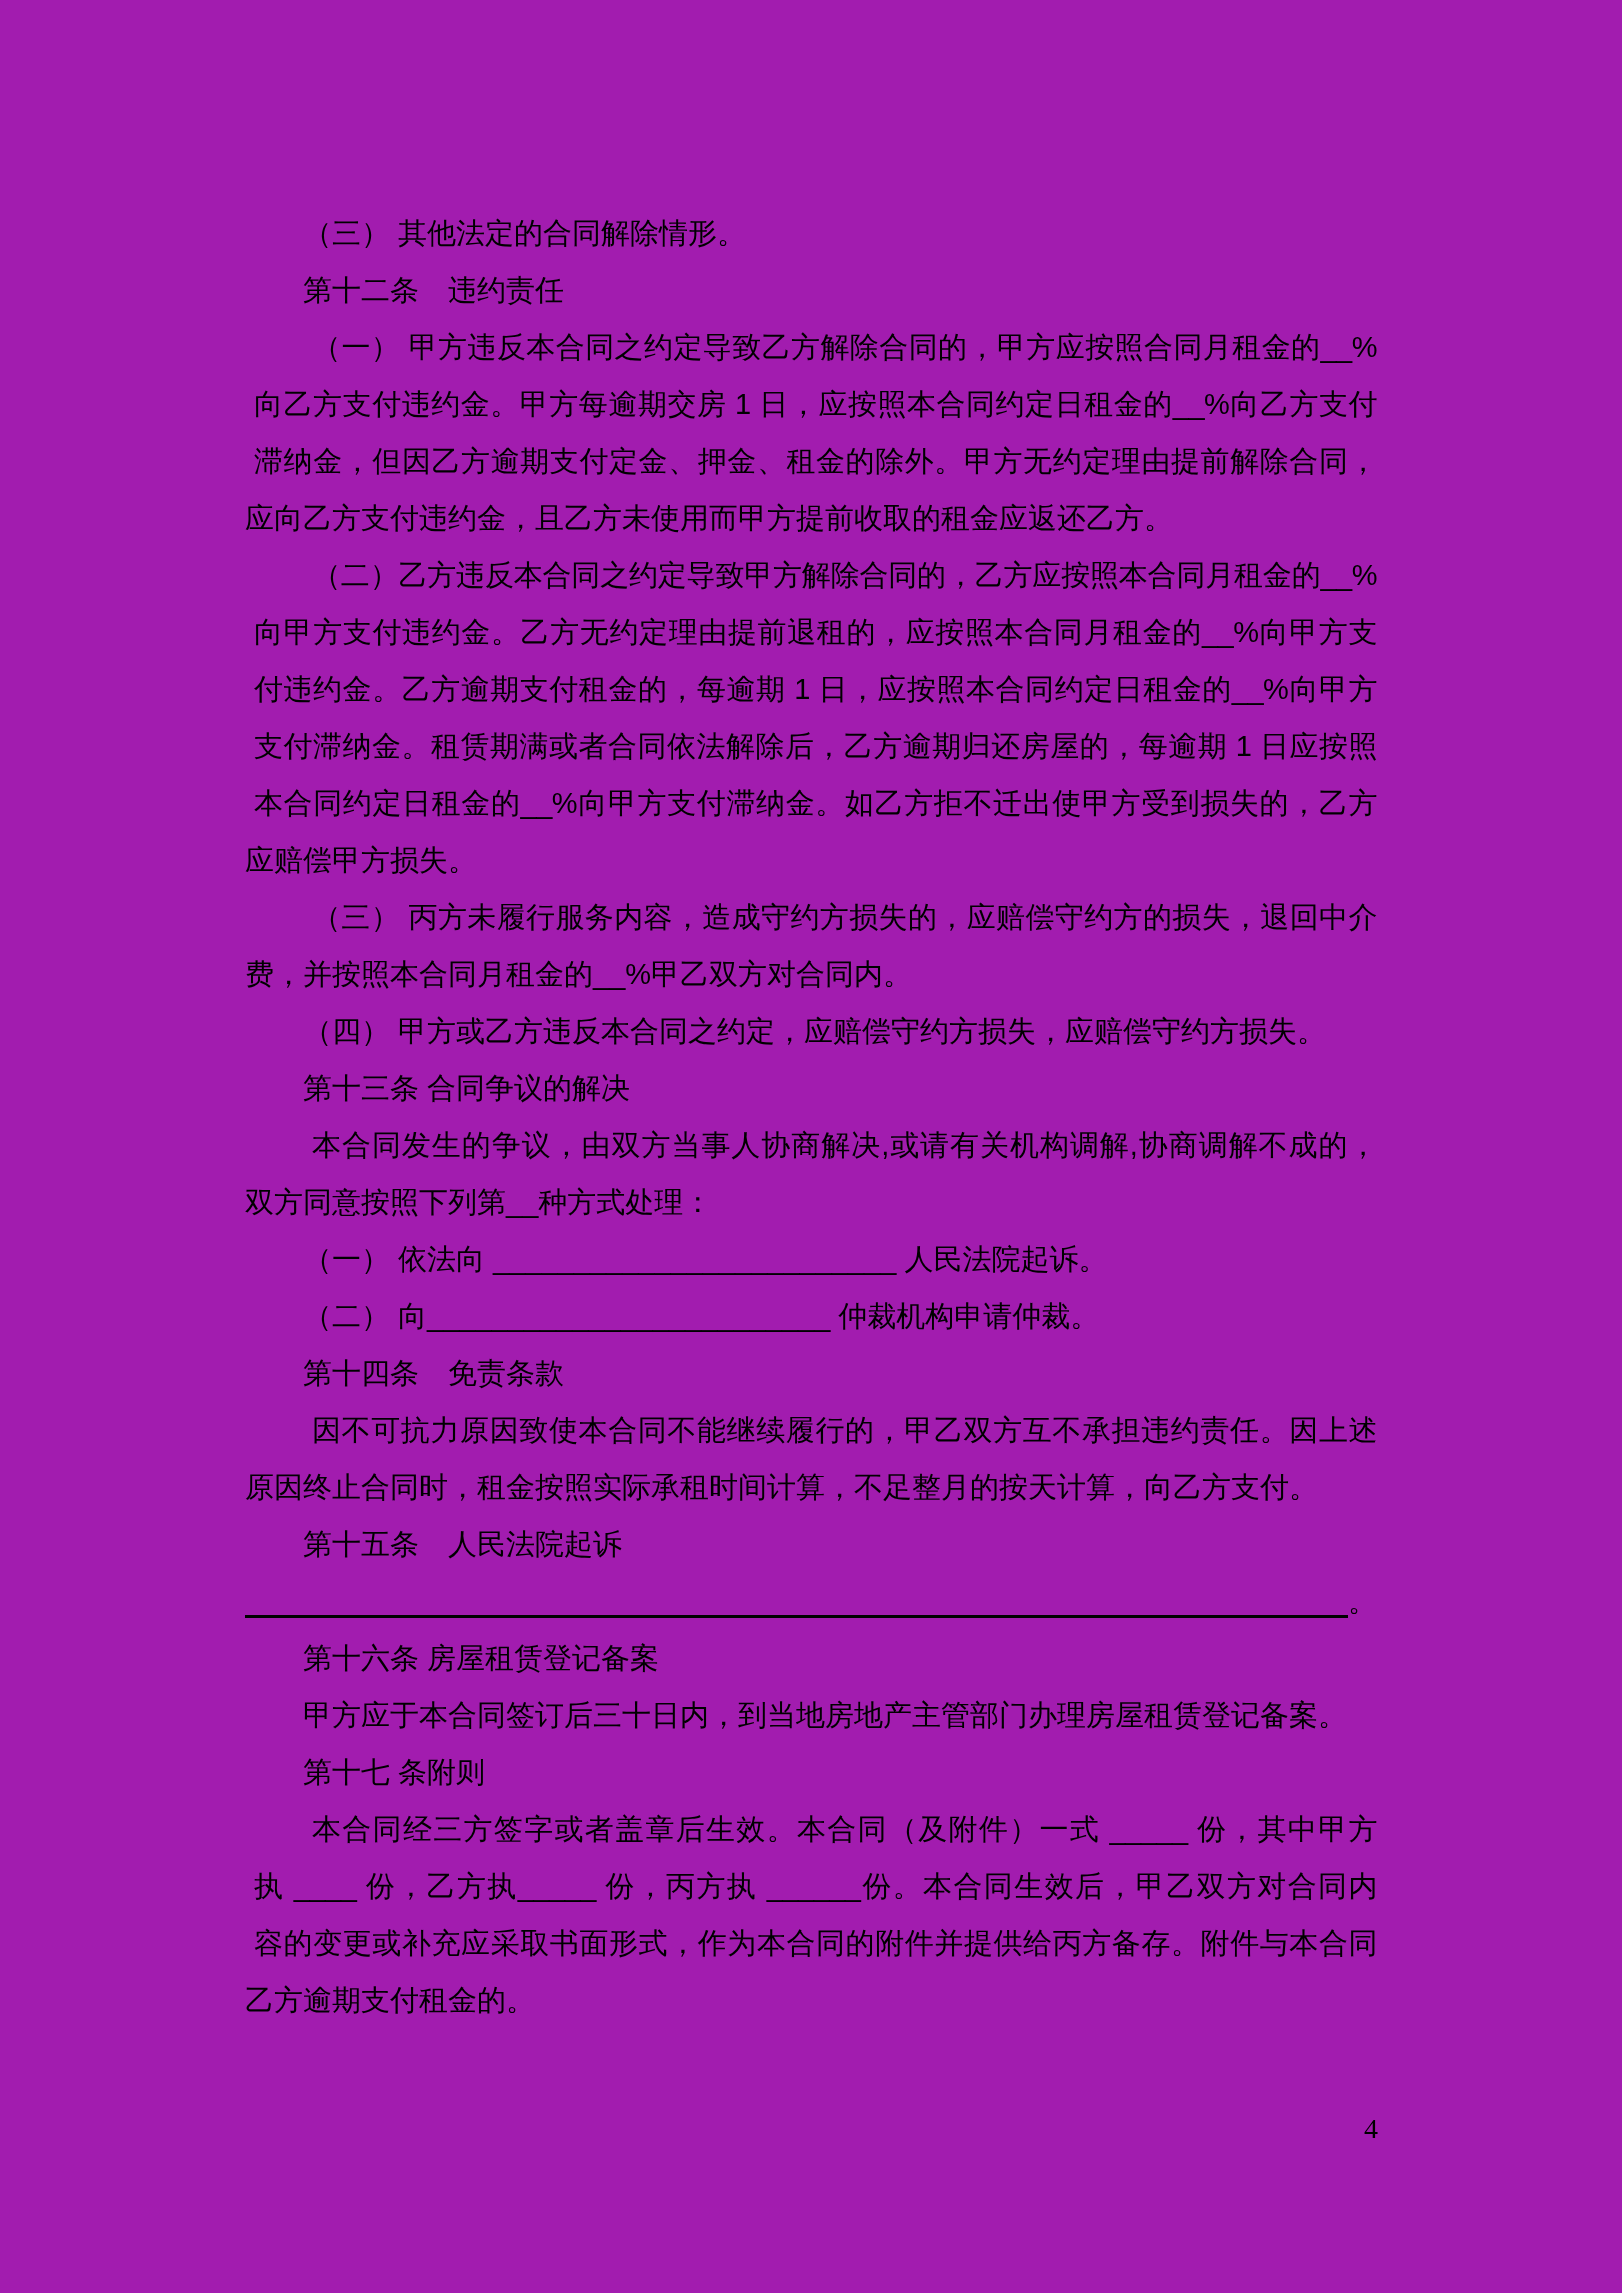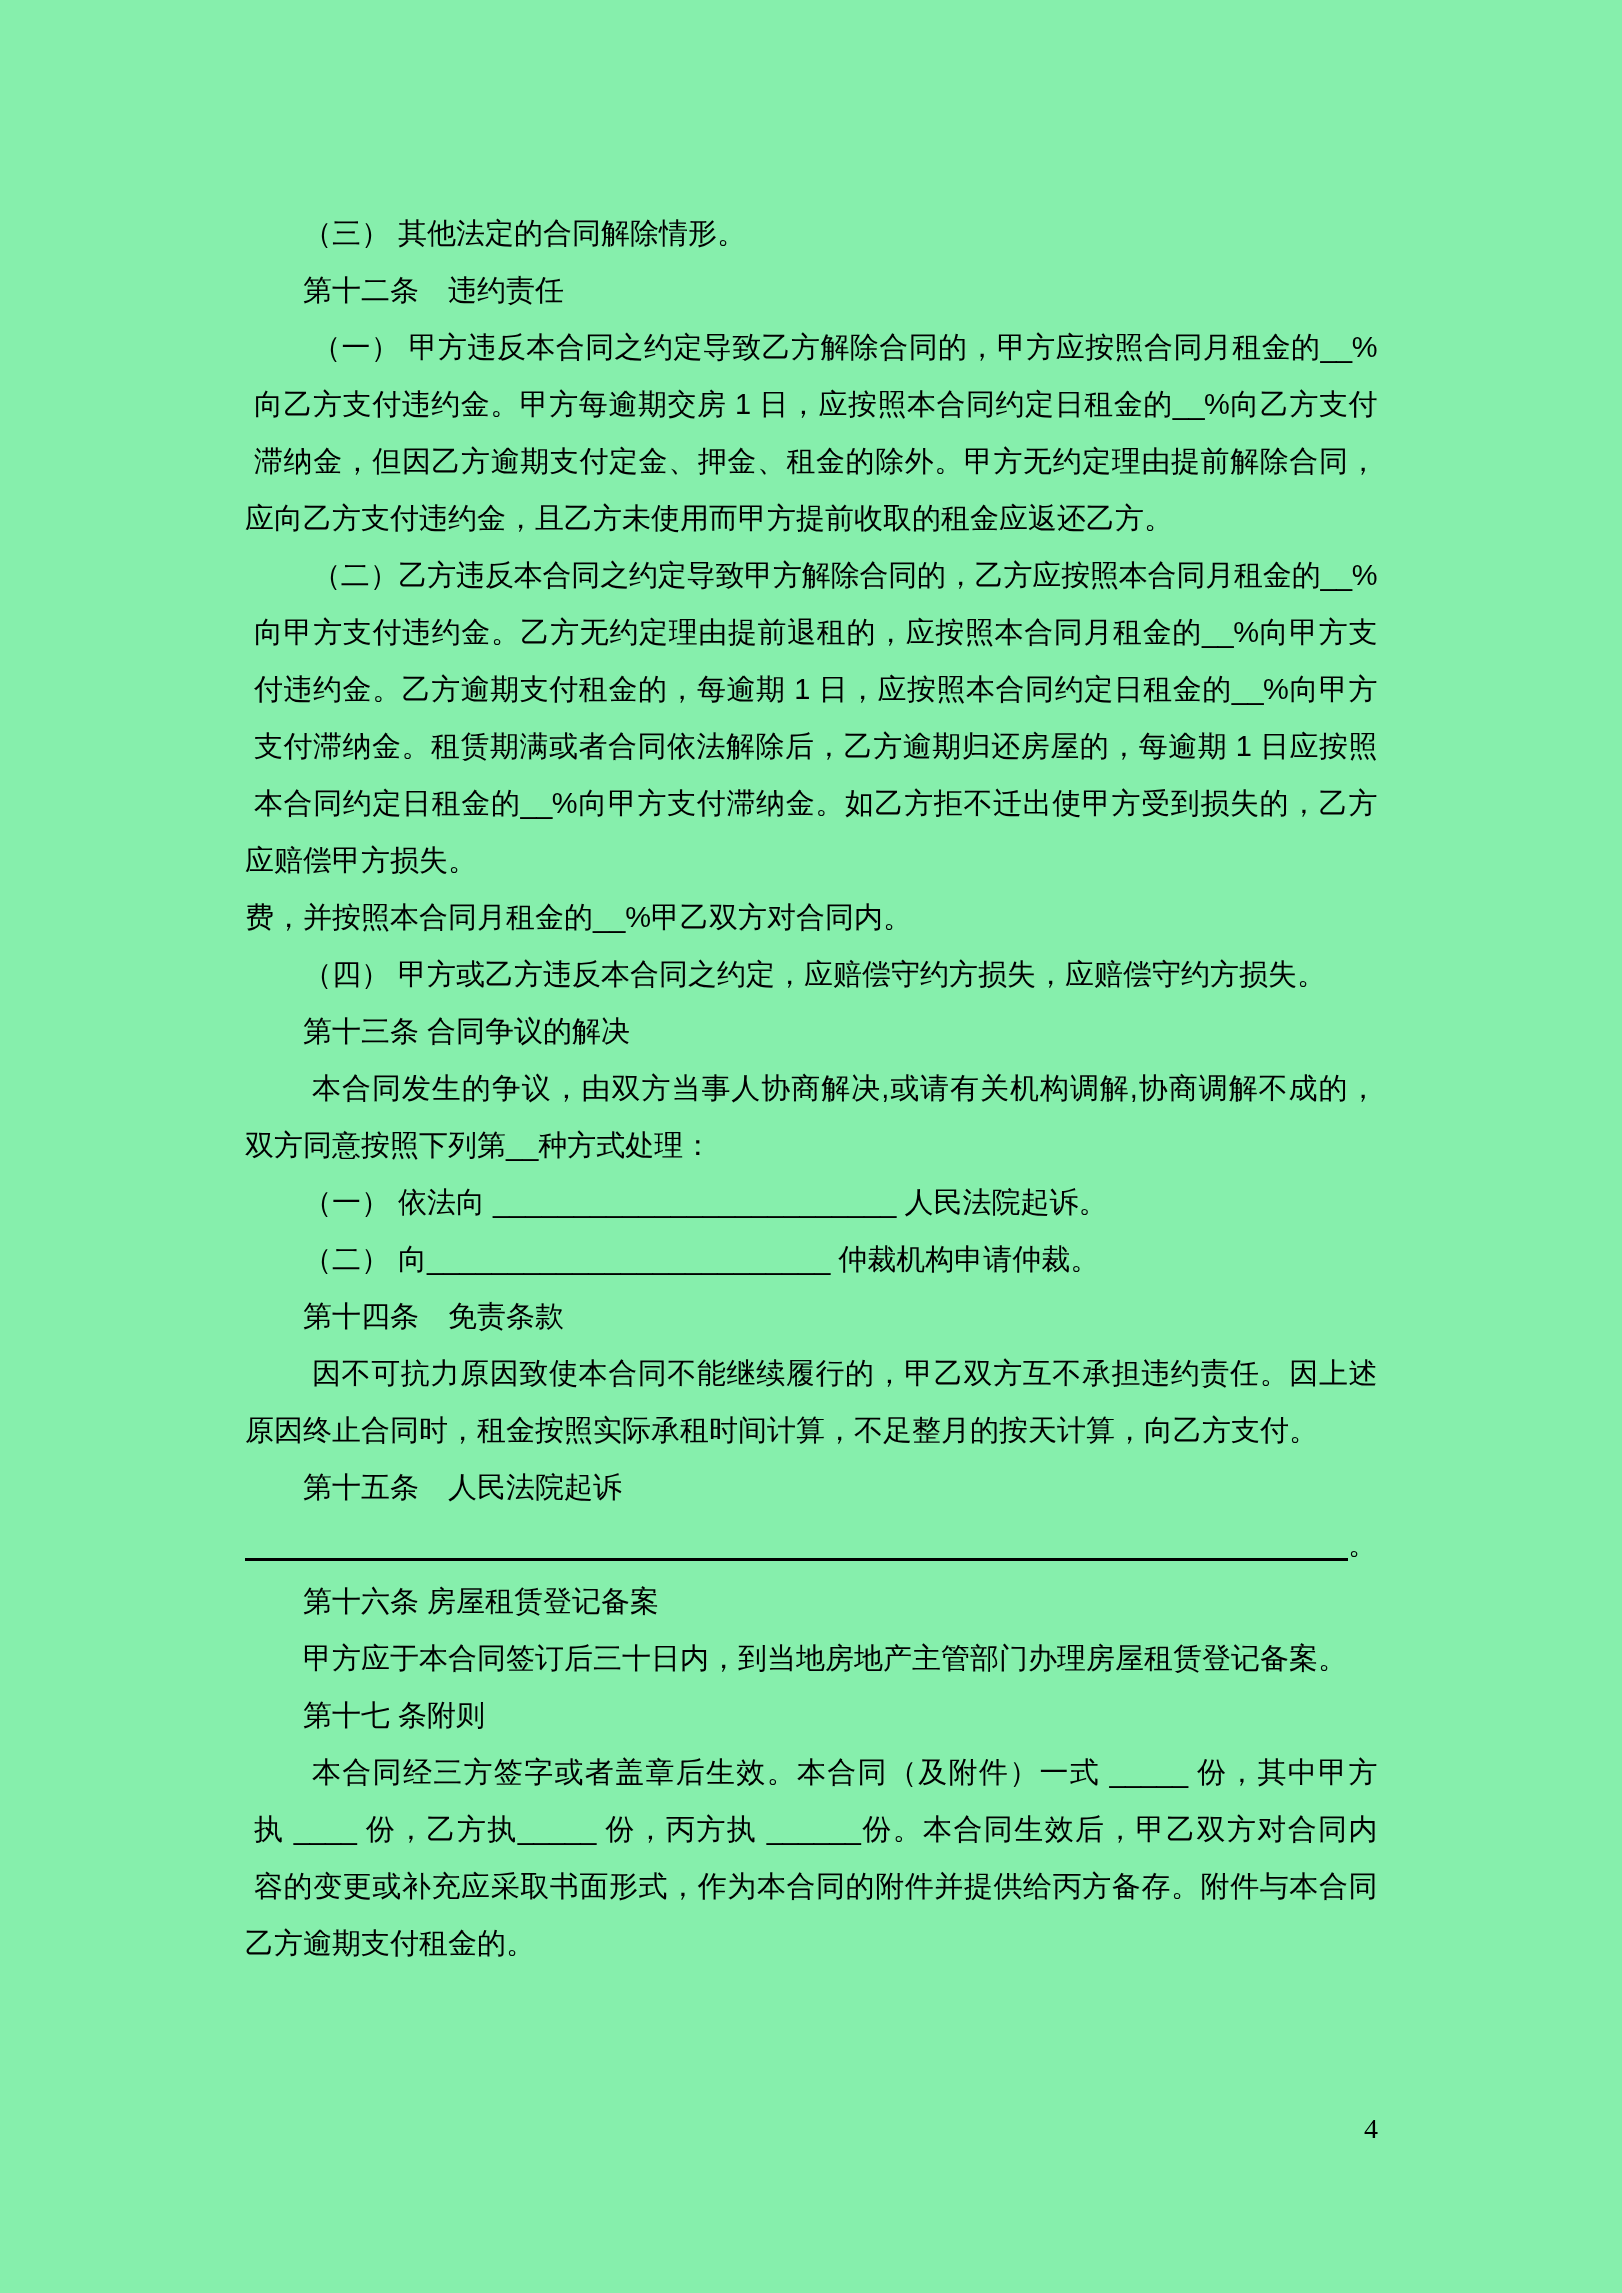--- a/index.html
+++ b/index.html
@@ -4,21 +4,21 @@
 <style>
   html, body {
     margin: 0;
     padding: 0;
     background: #ffffff;
   }
   .page {
     position: relative;
     width: 1623px;
     height: 2294px;
-    background: #86efac;
+    background: #a21caf;
     font-family: "Liberation Sans", sans-serif;
     color: #000000;
     overflow: hidden;
   }
   .content {
     position: absolute;
     left: 245px;
     top: 205px;
     width: 1132px;
   }
@@ -81,20 +81,21 @@
       <div class="line j ind">（一） 甲方违反本合同之约定导致乙方解除合同的，甲方应按照合同月租金的__%</div>
       <div class="line j">向乙方支付违约金。甲方每逾期交房 1 日，应按照本合同约定日租金的__%向乙方支付</div>
       <div class="line j">滞纳金，但因乙方逾期支付定金、押金、租金的除外。甲方无约定理由提前解除合同，</div>
       <div class="line l">应向乙方支付违约金，且乙方未使用而甲方提前收取的租金应返还乙方。</div>
       <div class="line j ind">（二）乙方违反本合同之约定导致甲方解除合同的，乙方应按照本合同月租金的__%</div>
       <div class="line j">向甲方支付违约金。乙方无约定理由提前退租的，应按照本合同月租金的__%向甲方支</div>
       <div class="line j">付违约金。乙方逾期支付租金的，每逾期 1 日，应按照本合同约定日租金的__%向甲方</div>
       <div class="line j">支付滞纳金。租赁期满或者合同依法解除后，乙方逾期归还房屋的，每逾期 1 日应按照</div>
       <div class="line j">本合同约定日租金的__%向甲方支付滞纳金。如乙方拒不迁出使甲方受到损失的，乙方</div>
       <div class="line l">应赔偿甲方损失。</div>
+      <div class="line j ind">（三） 丙方未履行服务内容，造成守约方损失的，应赔偿守约方的损失，退回中介</div>
       <div class="line l">费，并按照本合同月租金的__%甲乙双方对合同内。</div>
       <div class="line l ind">（四） 甲方或乙方违反本合同之约定，应赔偿守约方损失，应赔偿守约方损失。</div>
       <div class="line l ind">第十三条 合同争议的解决</div>
       <div class="line j ind">本合同发生的争议，由双方当事人协商解决,或请有关机构调解,协商调解不成的，</div>
       <div class="line l">双方同意按照下列第__种方式处理：</div>
       <div class="line l ind">（一） 依法向 _________________________ 人民法院起诉。</div>
       <div class="line l ind">（二） 向_________________________ 仲裁机构申请仲裁。</div>
       <div class="line l ind">第十四条　免责条款</div>
       <div class="line j ind">因不可抗力原因致使本合同不能继续履行的，甲乙双方互不承担违约责任。因上述</div>
       <div class="line l">原因终止合同时，租金按照实际承租时间计算，不足整月的按天计算，向乙方支付。</div>

